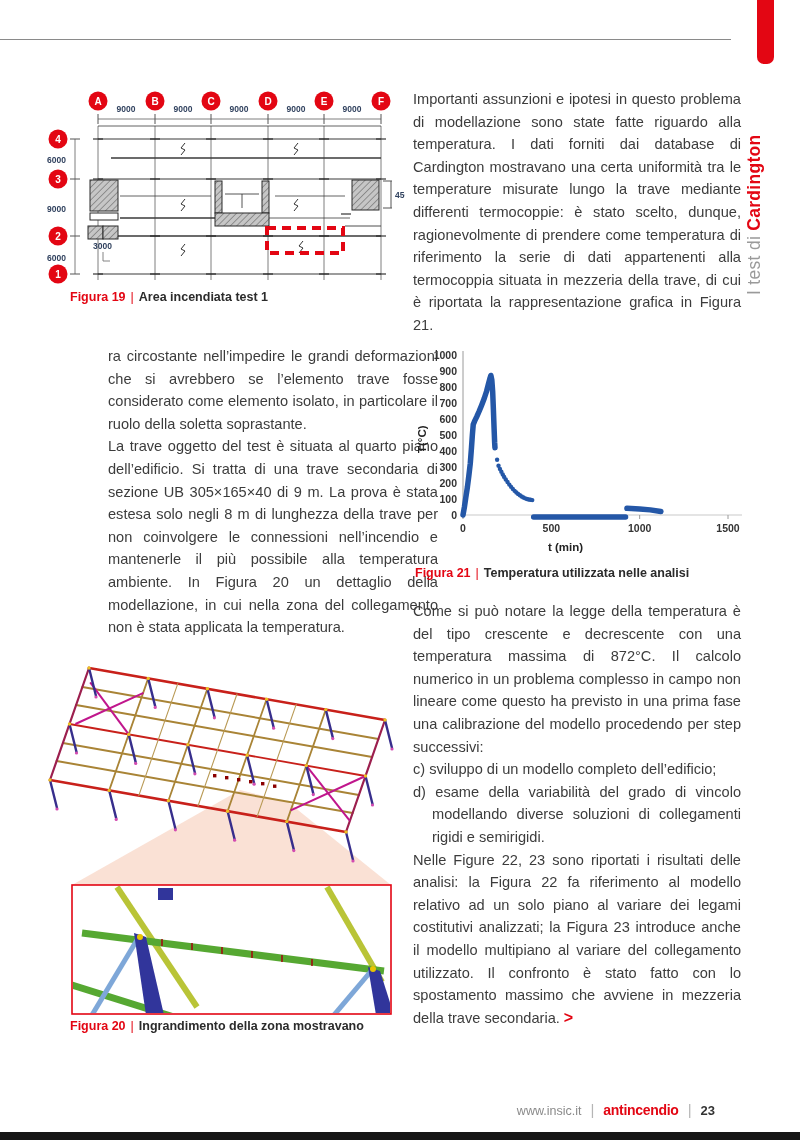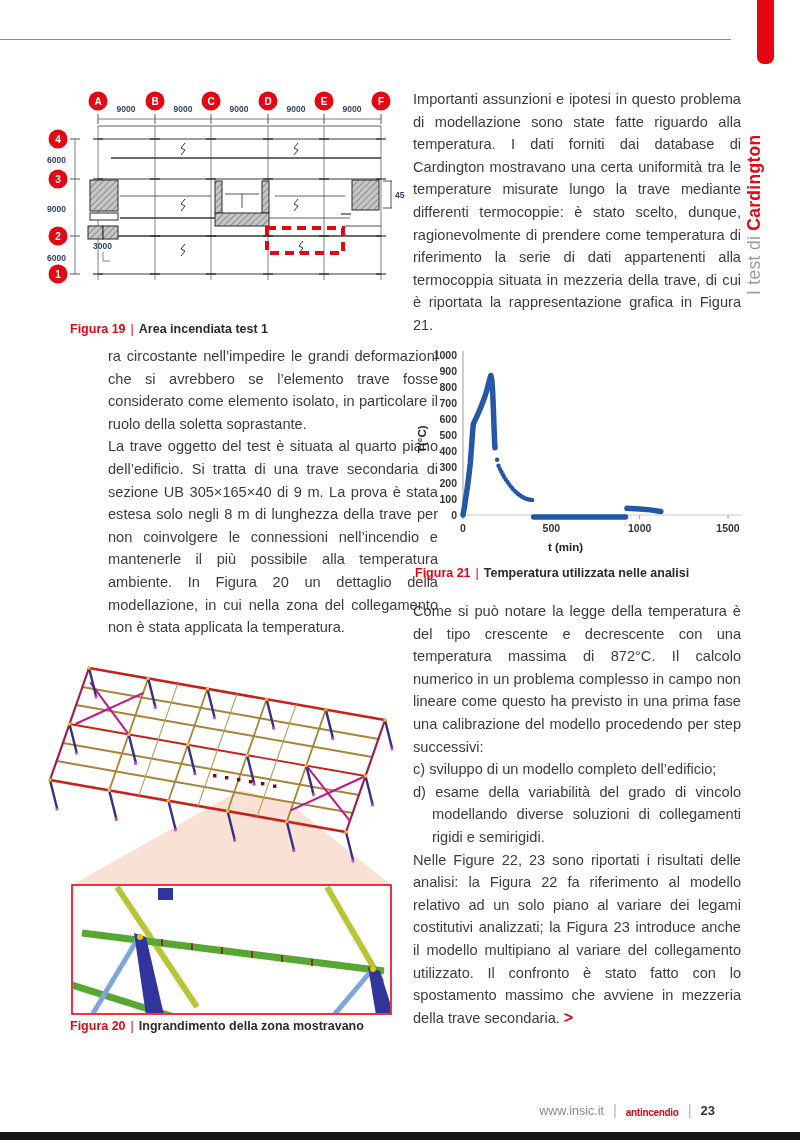--- a/index.html
+++ b/index.html
@@ -17,21 +17,21 @@
   .col-right{position:absolute;left:413px;width:328px;}
   .body-text{font-size:14.6px;line-height:22.6px;text-align:justify;color:#3c3c3c;}
   .body-text p{margin:0;}
   .hang{padding-left:19px;text-indent:-19px;}
   .caption{position:absolute;font-size:12.5px;font-weight:700;color:#2b2b2b;}
   .cap-red{color:#e30613;}
   .cap-sep{color:#e30613;font-weight:400;padding:0 5px;}
   .next-arrow{color:#e30613;font-weight:700;font-size:16px;padding-left:4px;}
   .footer{position:absolute;top:1080px;right:85px;font-size:12.5px;color:#8a8a8a;
           display:flex;align-items:flex-end;gap:9px;}
-  .footer .brand{color:#e30613;font-weight:700;font-size:10px;letter-spacing:-.3px;}
+  .footer .brand{color:#e30613;font-weight:700;font-size:14px;letter-spacing:-.3px;}
   .footer .pageno{color:#333;font-weight:700;font-size:13px;margin-top:23px;}
   .footer .fsep{color:#b5b5b5;font-weight:300;font-size:15px;}
   .bottom-bar{position:absolute;left:0;top:1132px;width:800px;height:8px;background:#161616;}
   svg text{font-family:"Liberation Sans",sans-serif;}
   .dimtxt{fill:#31425f;font-weight:700;}
   .gridln{stroke:#6f6f6f;stroke-width:.9;}
   .beam{stroke:#3a3a3a;}
   .circ{fill:#e30613;}
   .circtxt{fill:#fff;font-weight:700;text-anchor:middle;}
 </style>
@@ -190,21 +190,21 @@
 
       <g font-size="8.5">
         <text x="2" y="77" class="dimtxt">6000</text>
         <text x="2" y="126" class="dimtxt">9000</text>
         <text x="48" y="163" class="dimtxt">3000</text>
         <text x="2" y="175" class="dimtxt">6000</text>
         <text x="350" y="112" class="dimtxt" font-size="8.5">4500</text>
       </g>
     </svg>
   </div>
-  <div class="caption" style="left:70px;top:290px;margin-top:32px;">
+  <div class="caption" style="left:70px;top:290px;">
     <span class="cap-red">Figura 19</span><span class="cap-sep">|</span><span>Area incendiata test 1</span>
   </div>
 
   <div class="col-left body-text" style="top:345px;margin-left:40px;">
     <p>ra circostante nell’impedire le grandi deformazioni che si avrebbero se l’elemento trave fosse considerato come elemento isolato, in particolare il ruolo della soletta soprastante.</p>
     <p>La trave oggetto del test è situata al quarto piano dell’edificio. Si tratta di una trave secondaria di sezione UB 305×165×40 di 9 m. La prova è stata estesa solo negli 8 m di lunghezza della trave per non coinvolgere le connessioni nell’incendio e mantenerle il più possibile alla temperatura ambiente. In Figura 20 un dettaglio della modellazione, in cui nella zona del collegamento non è stata applicata la temperatura.</p>
   </div>
 
   <div style="position:absolute;left:40px;top:652px;width:360px;height:365px;">
     <svg width="360" height="365" viewBox="0 0 360 365">

